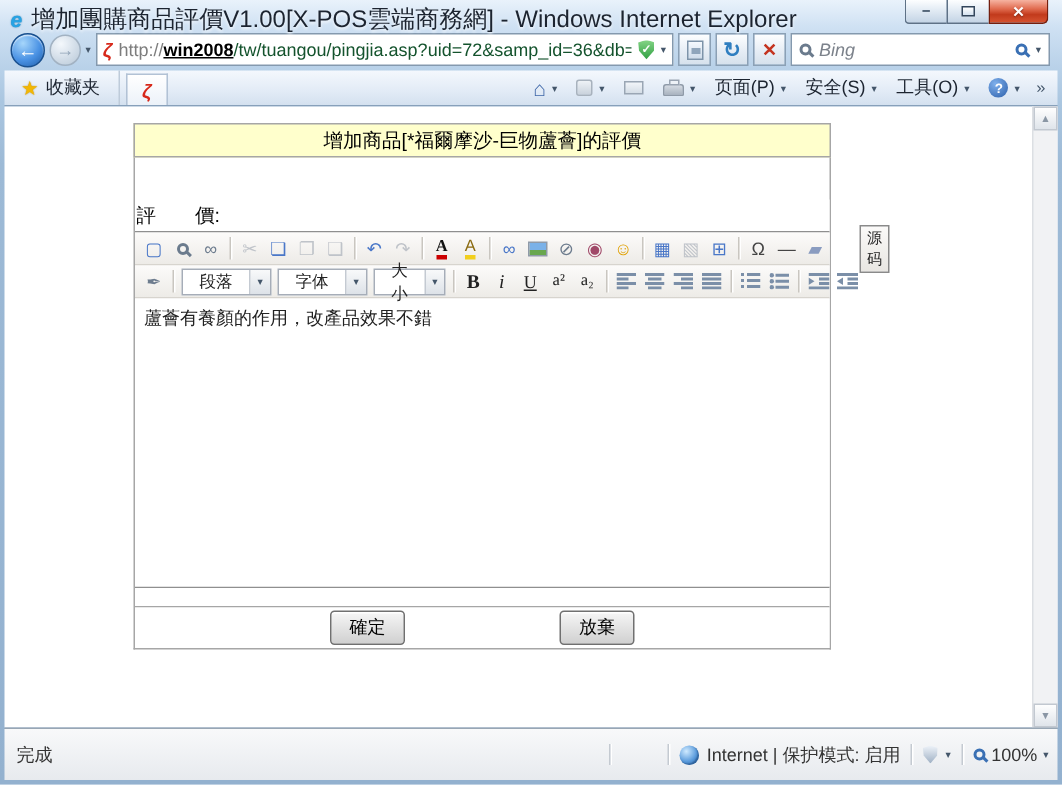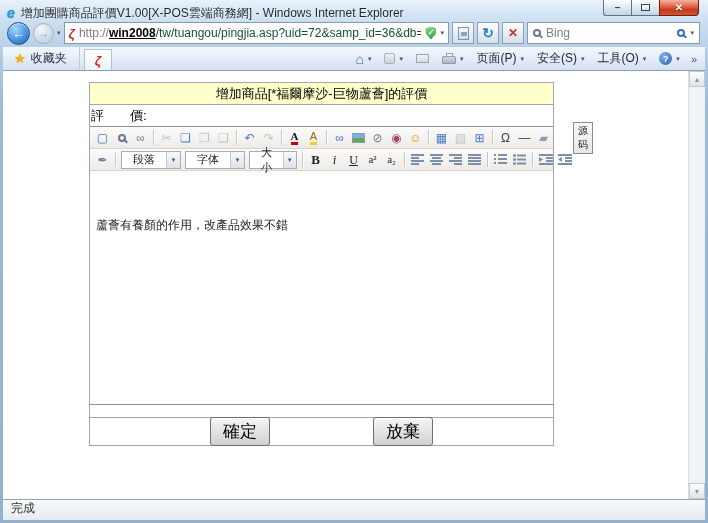--- a/index.html
+++ b/index.html
@@ -6,21 +6,21 @@
   html,body { width:708px; height:523px; }
   body { background:#9dbad6; overflow:hidden; }
 
   .frame { width:708px; height:523px; padding:0 3px 3px;
     background:linear-gradient(180deg,#e9f2fb 0px,#cfe1f3 18px,#bbd3ea 42px,#aac6e0 68px,#9dbad6 110px,#93b1cf 100%);
     display:flex; flex-direction:column; }
 
   
   .titlebar { height:22px; display:flex; align-items:center; padding:4px 6px 0 4px; position:relative; }
   .ie-logo { color:#27a3e4; font-weight:bold; font-style:italic; font-size:14px; margin-right:6px; text-shadow:0 0 1px #1470a8; }
-  .title-text { font-size:12px; color:#1c2430; text-shadow:0 1px 2px rgba(255,255,255,.8); white-space:nowrap; }
+  .title-text { font-size:16px; color:#1c2430; text-shadow:0 1px 2px rgba(255,255,255,.8); white-space:nowrap; }
   .win-controls { position:absolute; top:0; right:6px; display:flex; }
   .wc { height:16px; display:flex; align-items:center; justify-content:center; border:1px solid #5e7186; border-top:none; font-size:10px; }
   .wc-min,.wc-max { width:28px; background:linear-gradient(#fdfeff,#e2ebf4 45%,#c4d4e5); color:#2e4156; }
   .wc-min { border-radius:0 0 0 3px; border-right:none; font-weight:bold; }
   .wc-max { border-right:none; }
   .max-glyph { width:9px; height:7px; border:1px solid #33465c; background:linear-gradient(#ffffff,#d4e2f0); }
   .wc-close { width:40px; border-radius:0 0 4px 0; border-color:#741f0e;
     background:linear-gradient(#f6b3a1,#e06a4e 40%,#c23a1c 65%,#d55331); color:#fff; font-weight:bold; text-shadow:0 1px 1px #7c2410; }
 
   
@@ -38,21 +38,21 @@
   .shield { width:11px; height:13px; flex:none; position:relative; background:linear-gradient(#83d384,#2e9e41);
     clip-path:polygon(50% 0,100% 14%,95% 56%,50% 100%,5% 56%,0 14%); display:flex; align-items:center; justify-content:center; }
   .shield-check { color:#fff; font-size:8px; font-weight:bold; line-height:1; }
   .sbtn { width:22px; height:22px; flex:none; display:flex; align-items:center; justify-content:center;
     border:1px solid #8ba0b5; background:linear-gradient(#fdfeff,#e6edf5 55%,#d6e1ec); }
   .compat-page { width:11px; height:13px; border:1px solid #7d93a9; background:linear-gradient(#f4f9fe,#cfdcea); position:relative; }
   .compat-page i { position:absolute; left:2px; top:4px; width:6px; height:4px; background:#8fa5bb; display:block; }
   .ic-refresh { color:#2f7ec0; font-size:14px; font-weight:bold; }
   .ic-stop { color:#c4331f; font-size:12px; font-weight:bold; }
   .search { width:173px; height:22px; flex:none; background:#fff; border:1px solid #8499ae; display:flex; align-items:center; padding:0 5px; gap:5px; }
-  .search-text { flex:1; color:#7c828b; font-size:12px; }
+  .search-text { flex:1; font-style:italic; color:#7c828b; font-size:12px; }
   .mag { width:8px; height:8px; border:2px solid #6b7b8d; border-radius:50%; position:relative; flex:none; }
   .mag::after { content:''; position:absolute; width:5px; height:2px; background:#6b7b8d; right:-4px; bottom:-2px; transform:rotate(45deg); }
   .mag-blue { border-color:#3a70b4; } .mag-blue::after { background:#3a70b4; }
 
   
   .cmdbar { height:24px; background:linear-gradient(#f4f8fd,#e2ebf6 60%,#d4e1ef); border-bottom:1px solid #87a0ba;
     display:flex; align-items:center; padding:0 2px; font-size:12px; color:#1c2430; }
   .fav-btn { display:flex; align-items:center; gap:5px; padding:0 12px 0 9px; height:100%; border-right:1px solid #becbda; }
   .star { color:#f2b705; font-size:13px; text-shadow:0 0 1px #b07c00; }
   .tab { display:flex; align-items:center; gap:6px; height:21px; margin-left:4px; padding:0 10px; align-self:flex-end;
@@ -72,49 +72,49 @@
   .viewport { flex:1; background:#fff; display:flex; min-height:0;gap:48px; }
   .page { flex:1; padding-top:12px; min-width:0; }
   .scrollbar { width:17px; background:#f1f2f4; border-left:1px solid #dcdfe3; display:flex; flex-direction:column; justify-content:space-between; }
   .sb-btn { height:16px; border:1px solid #c2c8d0; background:linear-gradient(#fefefe,#dfe4ea); color:#8a96a4; font-size:7px;
     display:flex; align-items:center; justify-content:center; }
 
   
   .content { width:465px; margin:0 auto; border:1px solid #a6a6a6; border-top:none; }
   .content-header { background:#ffffcc; border:1px solid #a6a6a6; margin:-1px; margin-bottom:0; text-align:center;
     font-size:13px; color:#000; padding:2px 0 1px; }
-  .review-label { font-size:13px; color:#000; padding:2px 1px 1px; background:#fff; }
+  .review-label { font-size:13px; color:#000; padding:2px 1px 1px; background:#fff;margin-top:28px; }
 
   .editor { border-top:1px solid #8f8f8f; border-bottom:1px solid #8f8f8f; background:#fff; }
   .toolbar { background:linear-gradient(#fcfbfa,#edebe7); border-bottom:1px solid #d7d4ce; height:22px; display:flex; align-items:center; padding:0 3px; }
   .tbtn { width:19px; height:18px; display:flex; align-items:center; justify-content:center; font-size:12px; line-height:1; flex:none; }
   .tsep { width:1px; height:15px; background:#c9c6c0; box-shadow:1px 0 0 #fff; margin:0 3px; flex:none; }
   .c-blue { color:#4a77c8; } .c-dis { color:#bfc3c9; } .c-gray { color:#6d7c8e; }
   .ic-fontcolor { font-weight:bold; font-size:11px; color:#111; border-bottom:3px solid #cc0000; line-height:1; padding-bottom:0; font-family:"Liberation Serif",serif; }
   .ic-highlight { font-size:11px; color:#8a6a10; border-bottom:3px solid #f2cf1d; line-height:1; }
   .ic-image { width:13px; height:10px; border:1px solid #8f9aa8; background:linear-gradient(#7ab1e8 55%,#69a74e 45%); }
   .src-btn { border:1px solid #8a8a8a; background:linear-gradient(#fbfaf9,#e8e6e2); font-size:10px; padding:1px 4px; margin-left:20px; color:#222; }
   .dropdown { height:18px; border:1px solid #a6adb8; background:#fff; display:flex; align-items:center; margin:0 2px; }
   .dd-label { padding:0 6px; font-size:11px; color:#222; min-width:44px; text-align:center; }
   .dd-arrow { width:14px; height:100%; border-left:1px solid #c4cad2; background:linear-gradient(#f8f9fa,#dde2e8);
     font-size:7px; color:#44566a; display:flex; align-items:center; justify-content:center; }
   .ic-b { font-weight:bold; font-family:"Liberation Serif",serif; font-size:13px; color:#222; }
   .ic-i { font-style:italic; font-family:"Liberation Serif",serif; font-size:13px; color:#222; }
   .ic-u { text-decoration:underline; font-family:"Liberation Serif",serif; font-size:12px; color:#222; }
   .ic-sup,.ic-sub { font-family:"Liberation Serif",serif; font-size:11px; color:#222; }
-  .edit-area { height:192px; padding:5px 6px; font-size:12px; color:#222; background:#fff; line-height:1.4;margin-top:41px; }
+  .edit-area { height:192px; padding:5px 6px; font-size:12px; color:#222; background:#fff; line-height:1.4; }
 
   .empty-row { height:13px; background:#fff; border-bottom:1px solid #a6a6a6; }
   .btn-row { height:27px; background:#fff; display:flex; align-items:center; justify-content:center; gap:103px; }
-  .push-btn { font-size:17px; color:#000; padding:2px 12px; border:1px solid #707070; border-radius:3px;
+  .push-btn { font-size:12px; color:#000; padding:2px 12px; border:1px solid #707070; border-radius:3px;
     background:linear-gradient(#f6f6f6,#e5e5e5 45%,#d0d0d0); box-shadow:inset 0 1px 0 #fff; }
 
   
-  .statusbar { height:21px; background:linear-gradient(#f8f9fa,#e7eaee); border-top:1px solid #98a6b4;
-    display:flex; font-size:12px; color:#333; padding:0 4px; }
+  .statusbar { height:35px; background:linear-gradient(#f8f9fa,#e7eaee); border-top:1px solid #98a6b4;
+    display:flex; align-items:center; font-size:12px; color:#333; padding:0 4px; }
   .status-left { padding-left:4px; }
   .status-right { margin-left:auto; display:flex; align-items:center; gap:7px; }
   .ssep { width:1px; height:14px; background:#c4cad1; box-shadow:1px 0 0 #fff; }
   .sseg { width:24px; height:14px; }
   .globe { width:13px; height:13px; border-radius:50%; background:radial-gradient(circle at 35% 30%,#cfeaff,#5a9bdc 55%,#2f6cb0);
     box-shadow:inset -1px -1px 1px rgba(20,60,110,.5); }
   .zone-group { display:flex; align-items:center; gap:5px; }
   .shield-sm { width:10px; height:12px; background:linear-gradient(#eef3f9,#9fb0c4);
     clip-path:polygon(50% 0,100% 14%,95% 56%,50% 100%,5% 56%,0 14%); }
   .zoom-group { display:flex; align-items:center; gap:4px; padding-right:2px; }
@@ -406,15 +406,36 @@
           <span>▲</span>
         </div>
       <div class="sb-btn">
           <span>▼</span>
         </div>
     </div>
   </div>
 
   <div class="statusbar">
     <span class="status-left">完成</span>
+    <div class="status-right">
+      <span class="sseg"></span>
+      <span class="ssep"></span>
+      <span class="sseg"></span>
+      <span class="ssep"></span>
+      <div class="zone-group">
+        <span class="globe"></span>
+        <span>Internet | 保护模式: 启用</span>
+      </div>
+      <span class="ssep"></span>
+      <div class="zone-group">
+        <span class="shield-sm"></span>
+        <span class="dd">▾</span>
+      </div>
+      <span class="ssep"></span>
+      <div class="zoom-group">
+        <span class="mag mag-blue"></span>
+        <span>100%</span>
+        <span class="dd">▾</span>
+      </div>
+    </div>
   </div>
 
 </div>
 
 </body></html>

